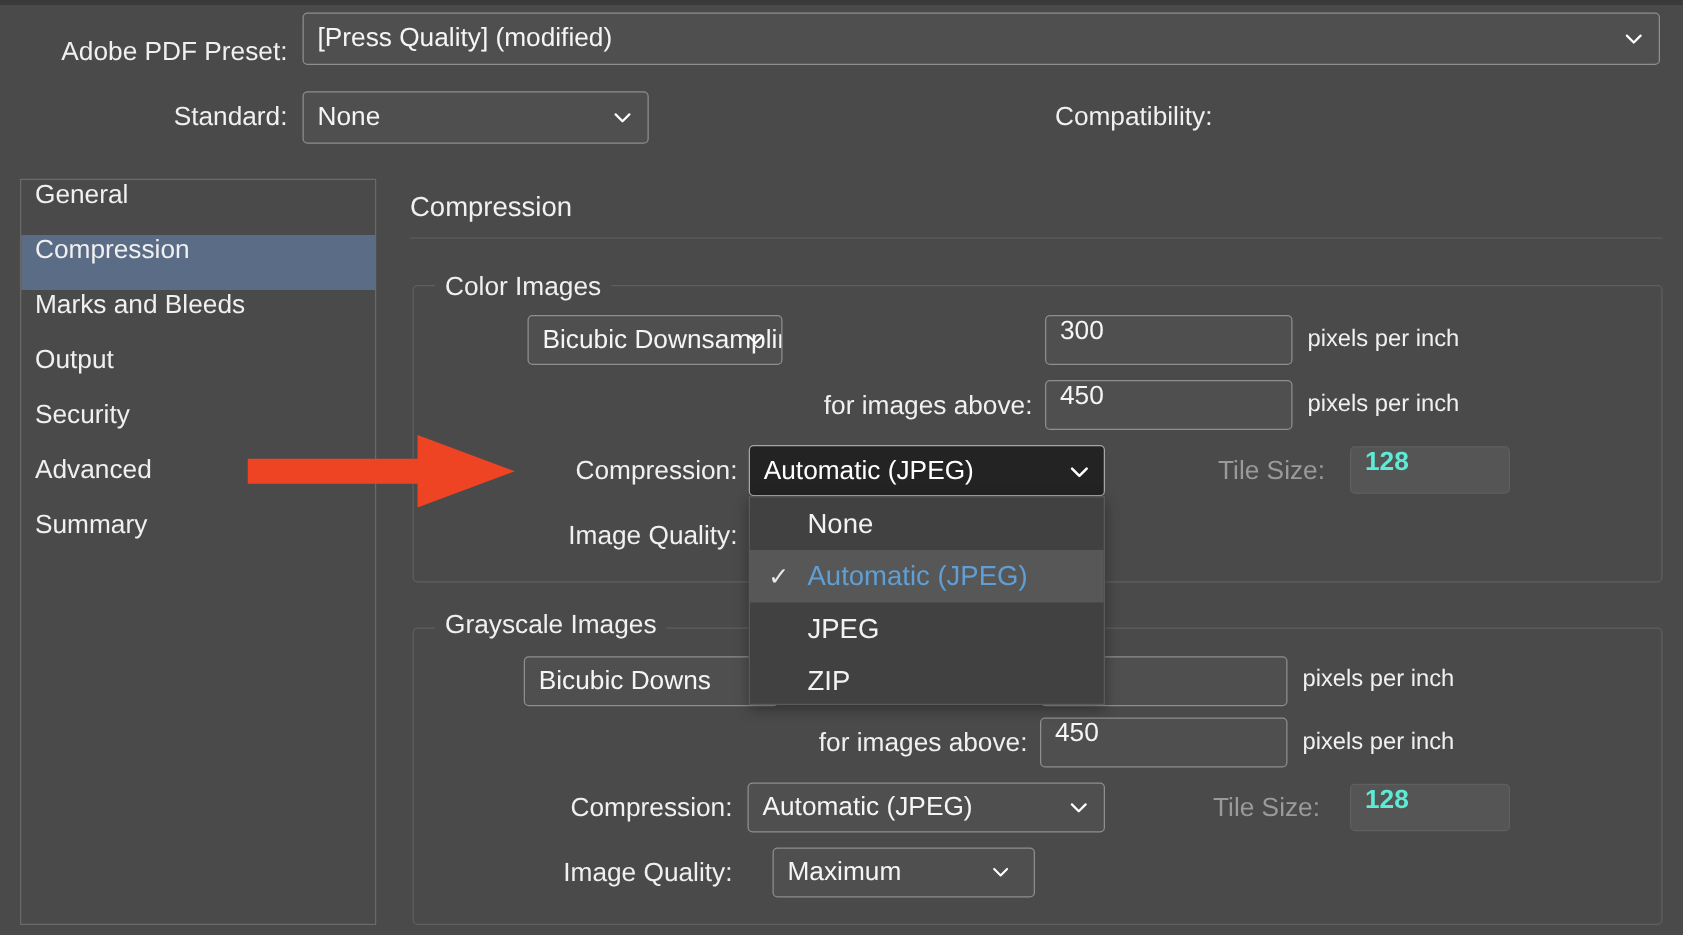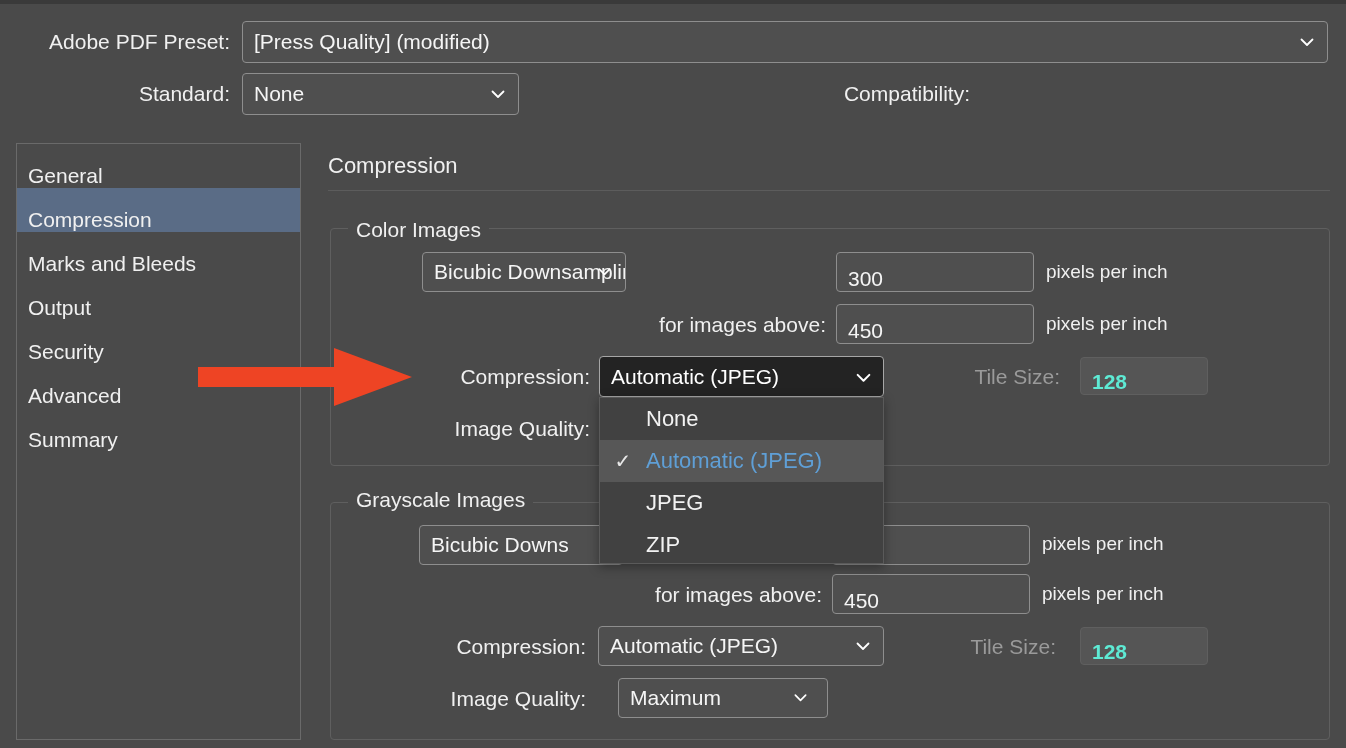--- a/index.html
+++ b/index.html
@@ -69,21 +69,21 @@
     position: absolute;
     left: 16px; top: 143px;
     width: 285px; height: 597px;
     background: #4a4a4a;
     border: 1px solid #6a6a6a;
     box-sizing: border-box;
   }
   .side-item {
     height: 44px;
     display: flex;
-    align-items: flex-end;
+    align-items: flex-start;
     padding-left: 11px;
     font-size: 21px;
     color: #f0f0f0;
     box-sizing: border-box;
   }
   .side-item.sel {
     background: #5a6c86;
   }
 
   
@@ -132,21 +132,21 @@
 
   .input {
     position: absolute;
     background: #4f4f4f;
     border: 1px solid #8e8e8e;
     border-radius: 4px;
     box-sizing: border-box;
     font-size: 21px;
     color: #f5f5f5;
     display: flex;
-    align-items: flex-end;
+    align-items: flex-start;
   }
   .input .val { padding-left: 11px; }
   .input.disabled {
     background: #555555;
     border-color: #5f5f5f;
     color: #5eead4;
     font-weight: bold;
   }
 
   
@@ -205,21 +205,21 @@
 </style>
 </head>
 <body>
 
 <div id="app">
 
   <div class="topstrip"></div>
 
   <div class="hdr-label" style="left:16px; top:31px; width:214px;">Adobe PDF Preset:</div>
 
-  <div class="field" style="left:242px; top:21px; width:1086px; height:42px;">
+  <div class="field" style="left:242px; top:10px; width:1086px; height:42px;">
     <span class="val">[Press Quality] (modified)</span>
     <span class="chev">
       <svg viewBox="0 0 16 16" width="16" height="16">
           <path d="M2.5 5.5 L8 11 L13.5 5.5" fill="none" stroke="#ffffff" stroke-width="1.8" stroke-linecap="round" stroke-linejoin="round"></path>
         </svg>
     </span>
   </div>
 
   <div class="hdr-label" style="left:16px; top:83px; width:214px;">Standard:</div>
 

